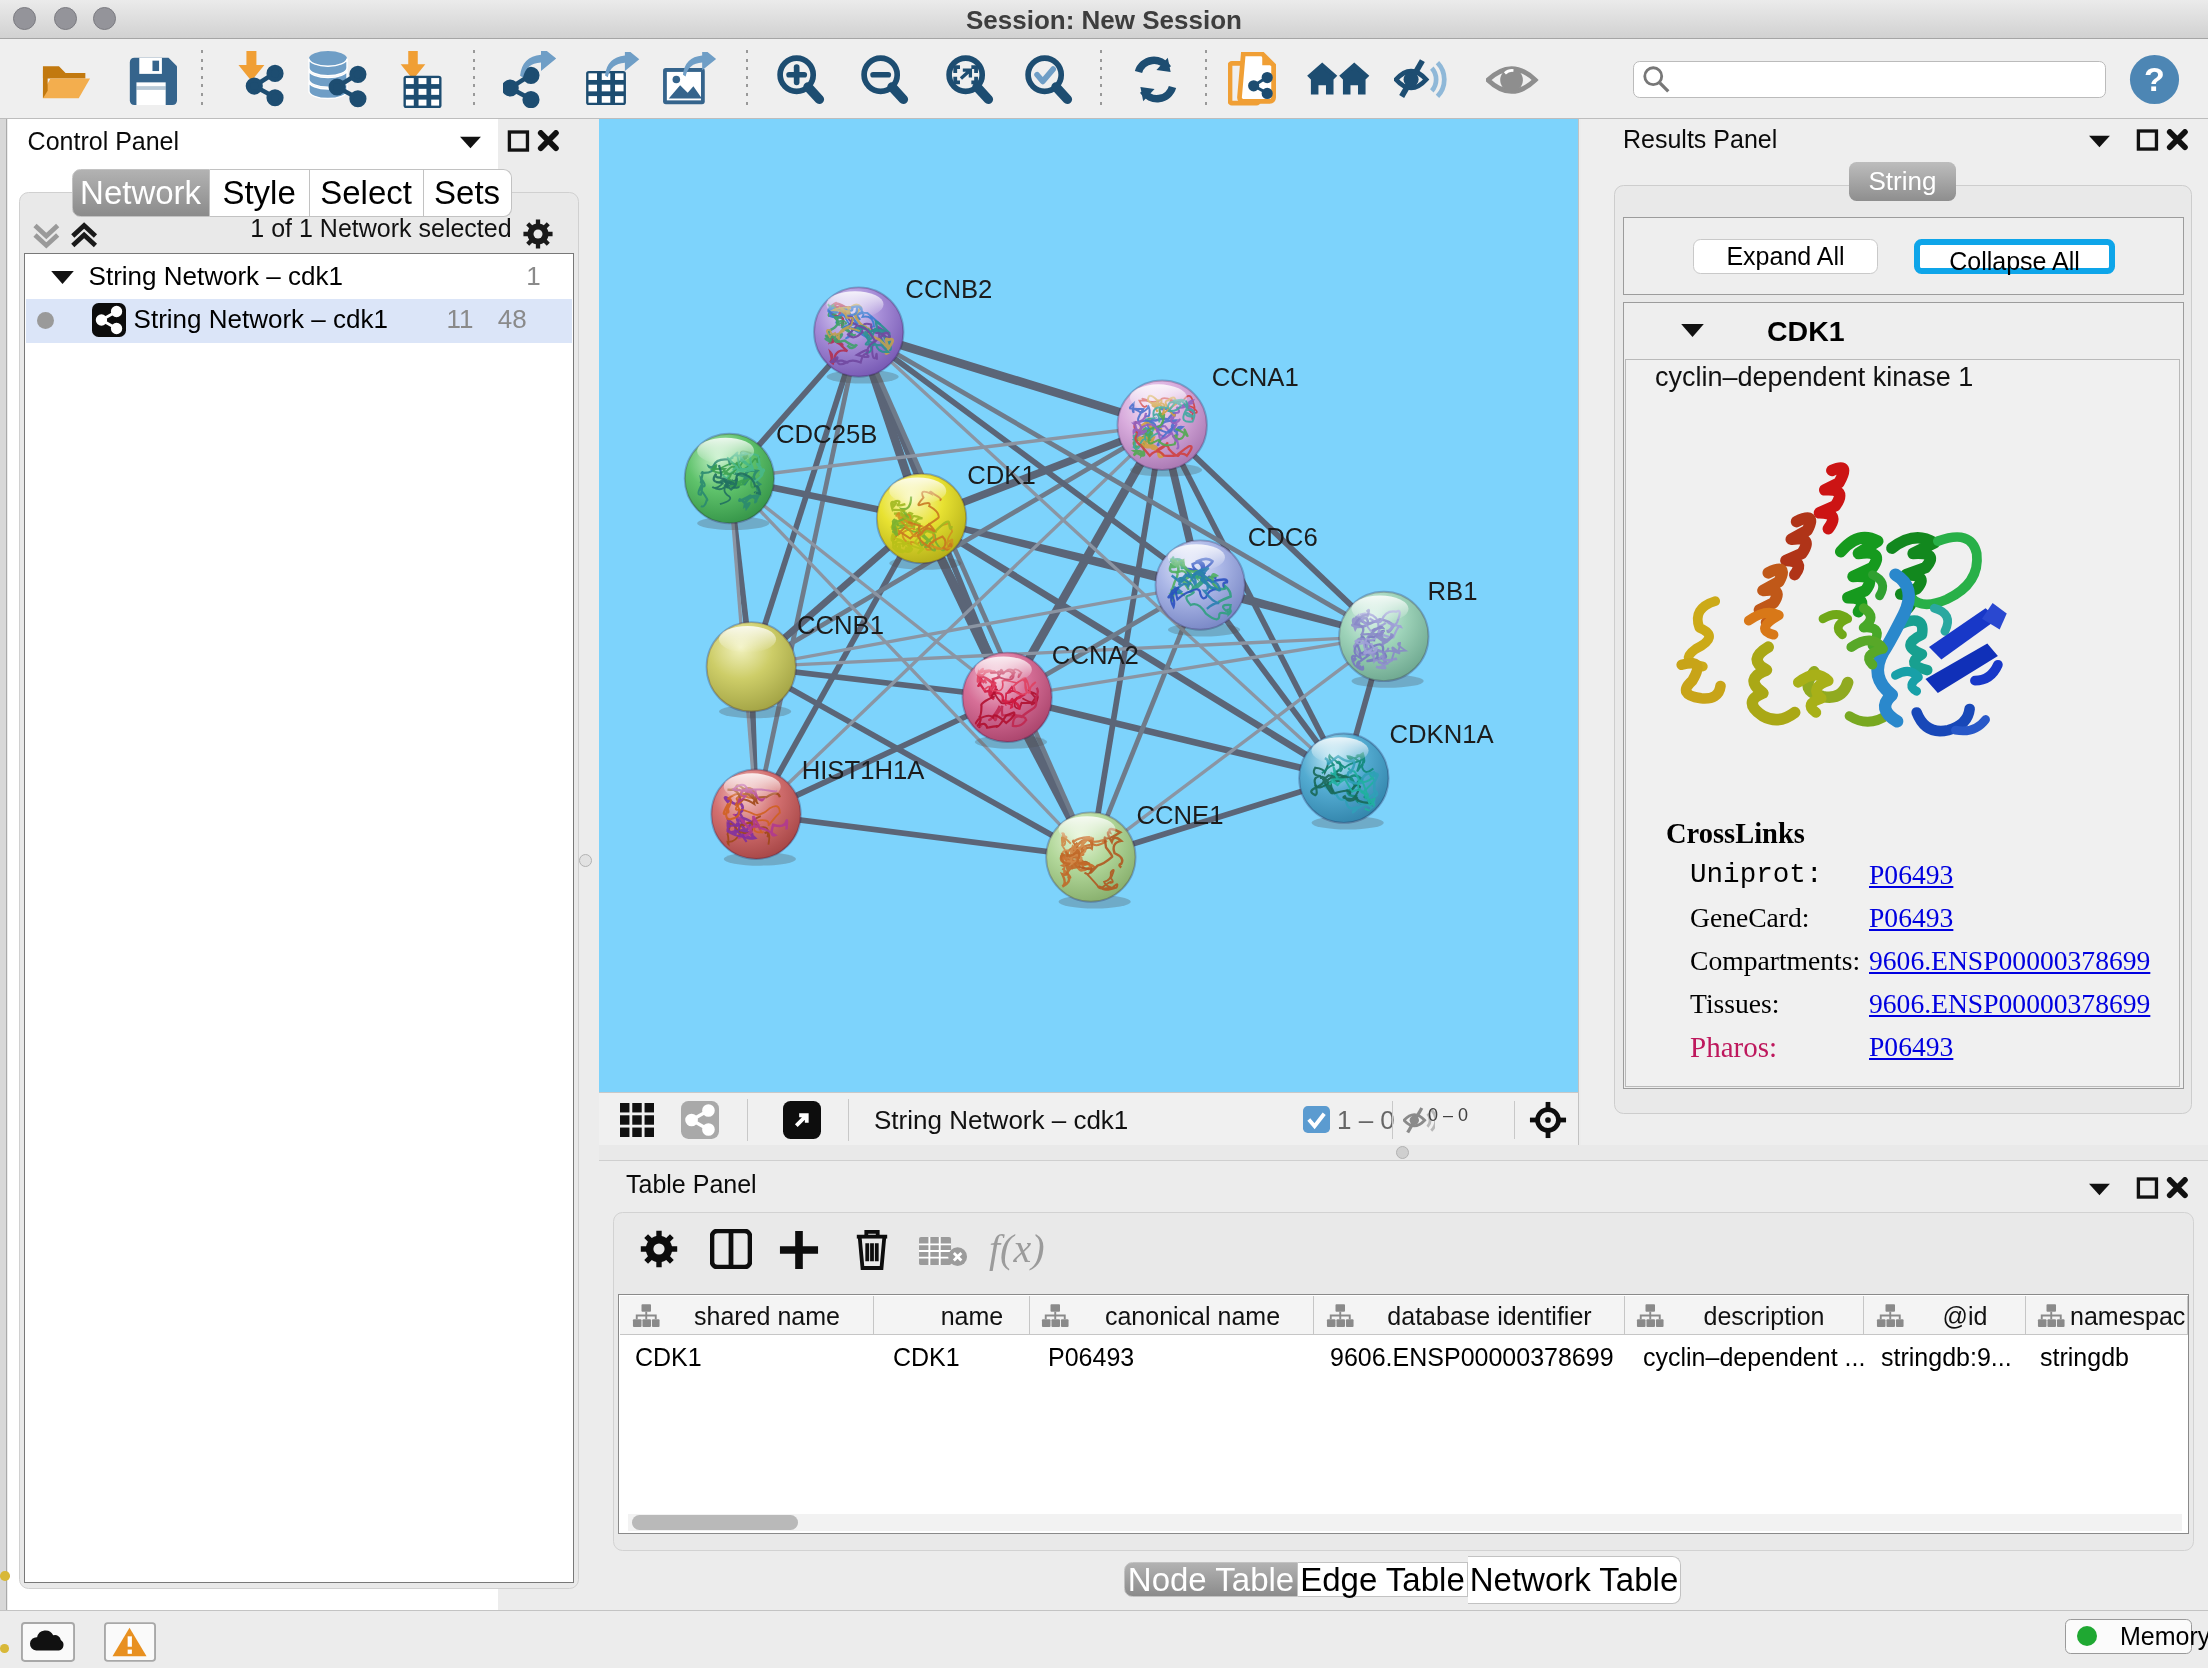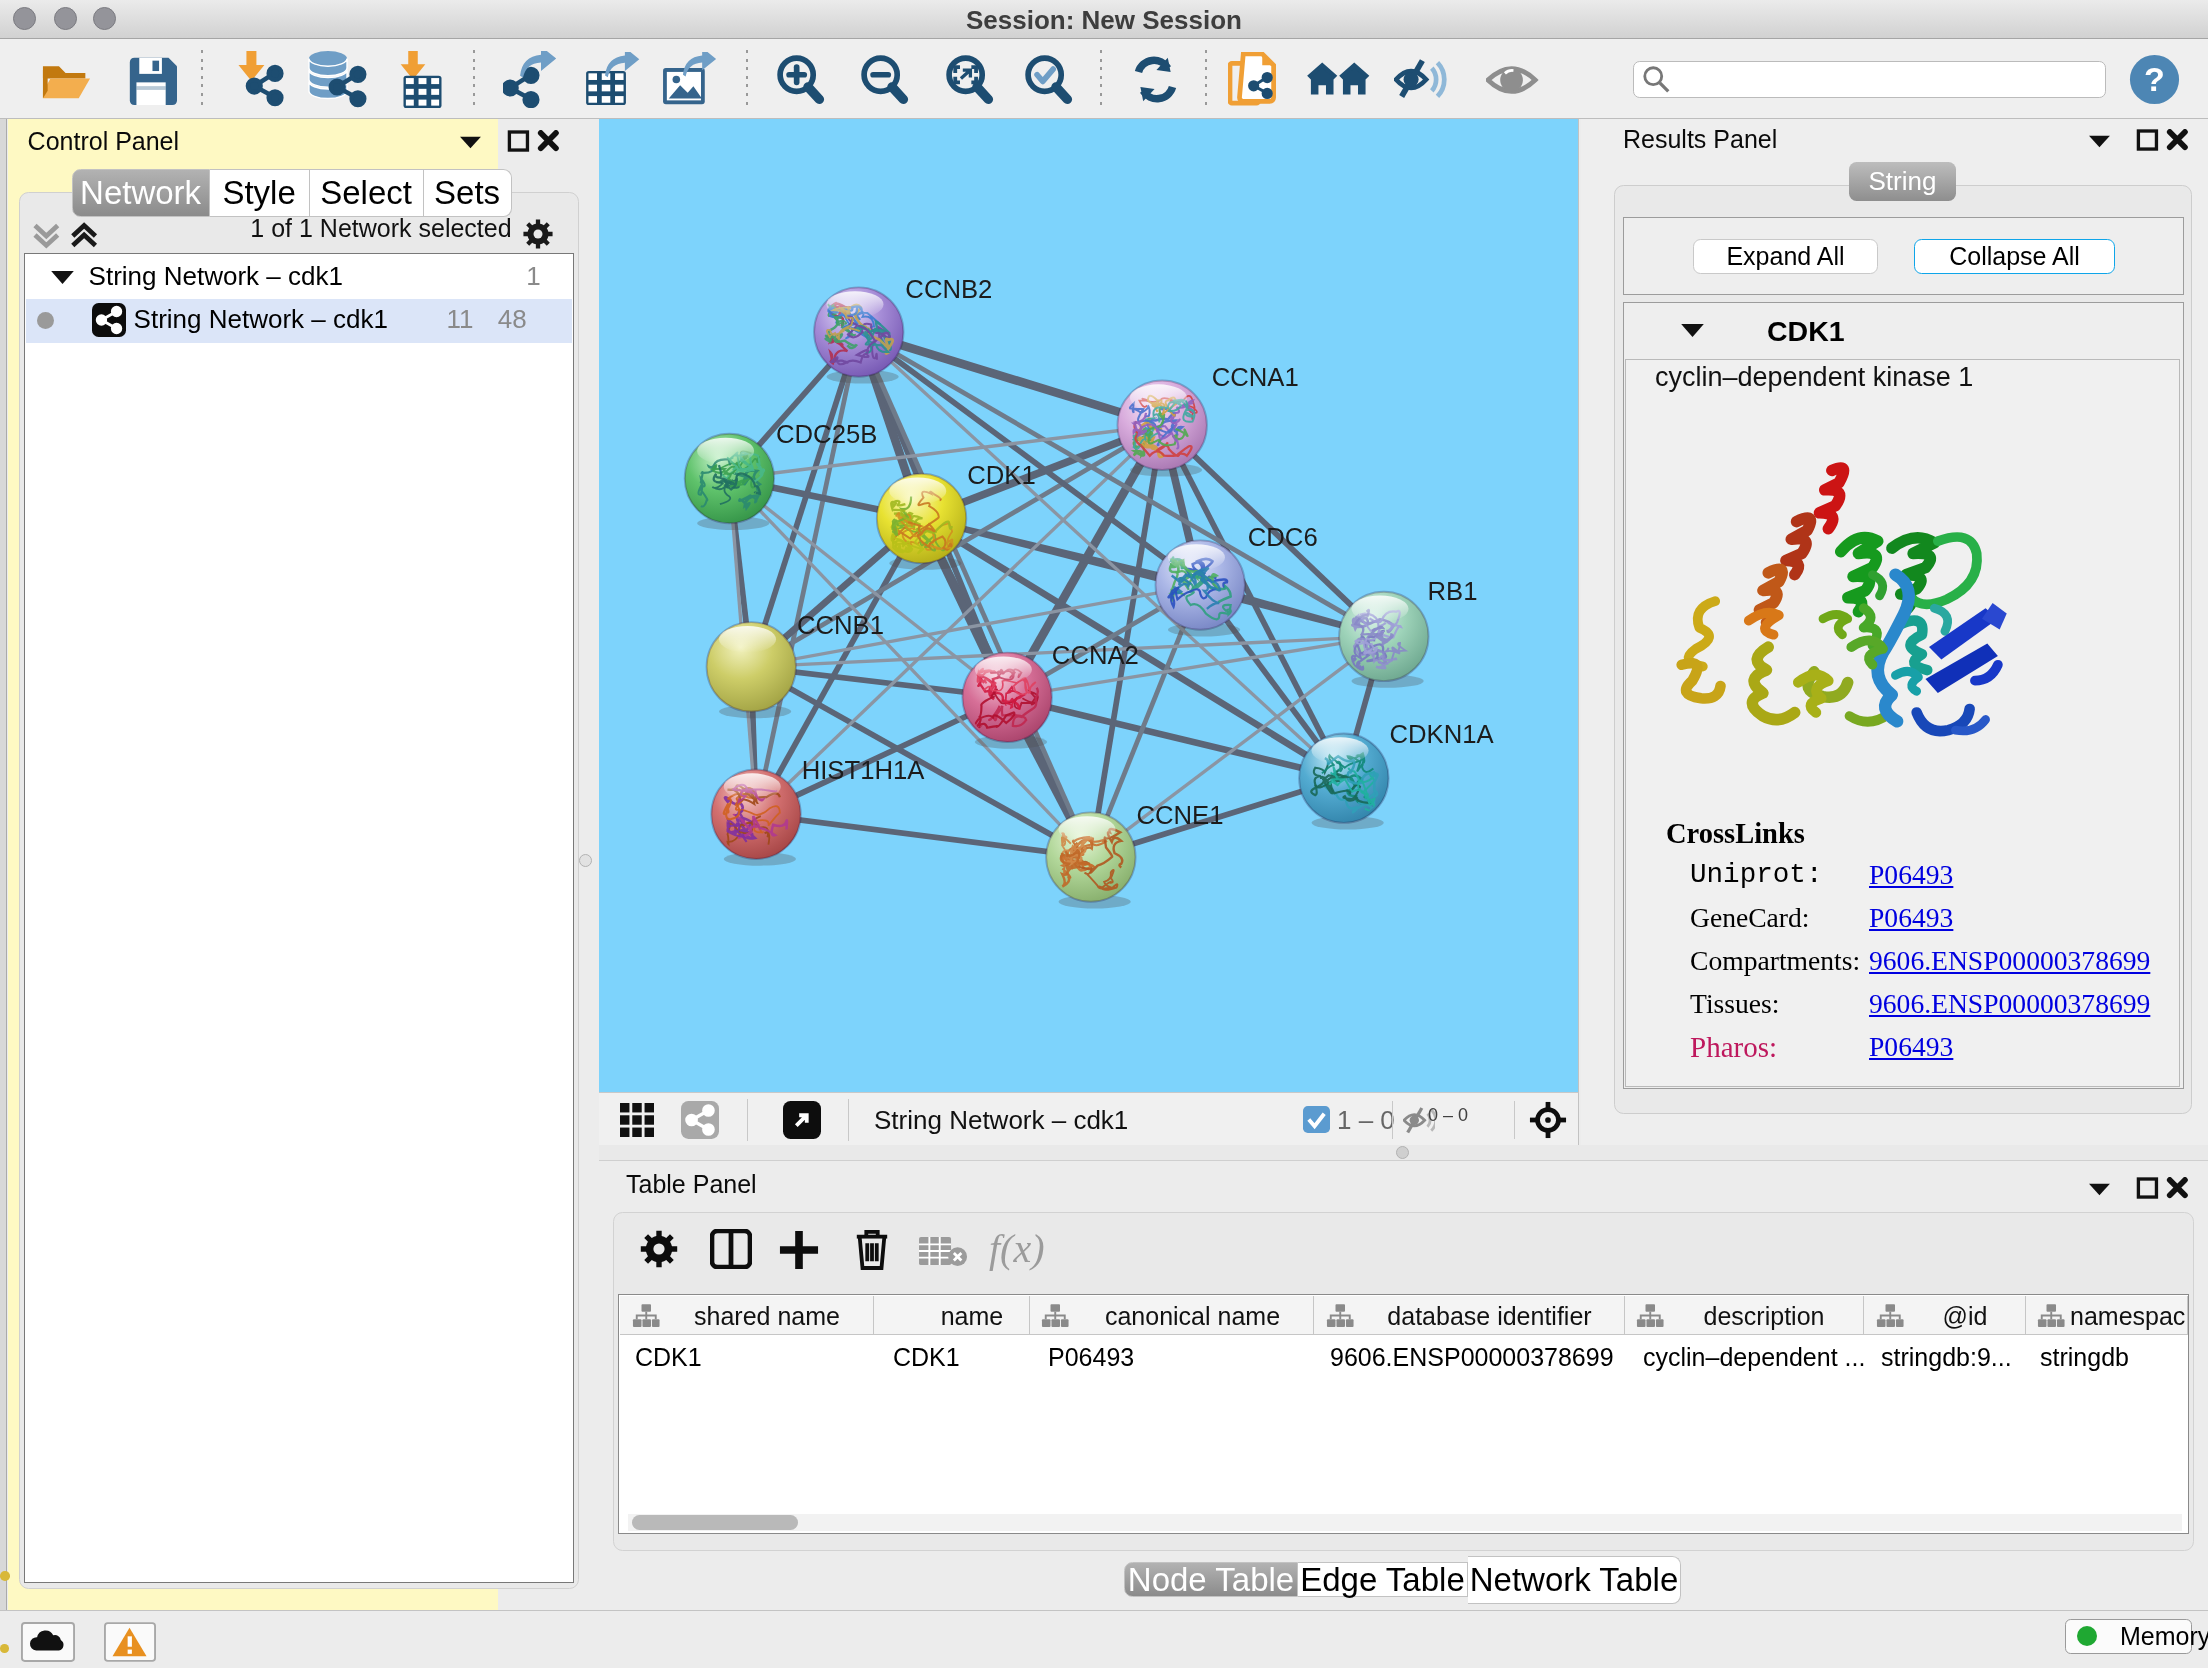--- a/index.html
+++ b/index.html
@@ -182,21 +182,21 @@
 <svg class="abs" style="left:1641px;top:25px" width="32" height="32" viewBox="0 0 34 34">
       <circle cx="13" cy="13" r="9" fill="none" stroke="#777" stroke-width="3"></circle>
       <line x1="20" y1="20" x2="29" y2="29" stroke="#777" stroke-width="3.5"></line>
     </svg>
 <svg class="abs" style="left:2129px;top:15px" width="51" height="51" viewBox="0 0 54 54">
       <circle cx="27" cy="27" r="26" fill="#4d86b4"></circle>
       <text x="27" y="39" font-size="36" font-weight="bold" fill="#fff" text-anchor="middle" font-family="Liberation Sans">?</text>
     </svg>
 </div>
 <div id="leftsliver"></div>
-<div class="abs" style="left:7.6px;top:119px;width:490px;height:1491px;background:#fef9c3">
+<div class="abs" style="left:7.6px;top:119px;width:490px;height:1491px;background:#ffffff">
 <div class="abs phead" style="left:20px;top:7.6px">Control Panel</div>
 <svg class="abs" style="left:452px;top:11.4px" width="114" height="23" viewBox="0 0 120 24">
       <path d="M0 7 l22 0 -11 12 z" fill="#111"></path>
       <rect x="52" y="2" width="19" height="19" fill="none" stroke="#111" stroke-width="3.5"></rect>
       <path d="M85 3 l16 16 M101 3 l-16 16" stroke="#111" stroke-width="6" stroke-linecap="round"></path>
     </svg>
 <div class="abs" style="left:64px;top:50px;white-space:nowrap;z-index:3"><span class="tab first sel" style="width:138px;padding:0">Network</span><span class="tab" style="width:100px;padding:0">Style</span><span class="tab" style="width:114px;padding:0">Select</span><span class="tab last" style="width:88px;padding:0">Sets</span></div>
 <div class="abs" style="left:11.4px;top:73px;width:560px;height:1397px;background:#e9e9e9;border:1px solid #d0d0d0;border-radius:9.5px"></div>
 <svg class="abs" style="left:23px;top:99px" width="76" height="34" viewBox="0 0 80 36">
       <g fill="none" stroke="#9a9a9a" stroke-width="5">
@@ -631,21 +631,21 @@
 <div class="abs phead" style="left:1623px;top:125px">Results Panel</div>
 <svg class="abs" style="left:2089px;top:129px" width="114" height="23" viewBox="0 0 120 24">
     <path d="M0 7 l22 0 -11 12 z" fill="#111"></path>
     <rect x="52" y="2" width="19" height="19" fill="none" stroke="#111" stroke-width="3.5"></rect>
     <path d="M85 3 l16 16 M101 3 l-16 16" stroke="#111" stroke-width="6" stroke-linecap="round"></path>
   </svg>
 <div class="abs" style="left:1614px;top:185px;width:578px;height:929px;background:#e9e9e9;border:1px solid #cdcdcd;border-radius:9.5px"></div>
 <div class="abs" style="left:1849px;top:162px;width:107px;height:39px;background:linear-gradient(#bdbdbd,#8e8e8e);border-radius:7.6px;color:#fff;font-size:26px;text-align:center;line-height:39px">String</div>
 <div class="abs" style="left:1623px;top:217px;width:561px;height:78px;background:#eeeeee;border:1.9px solid #9c9c9c"></div>
 <div class="abs" style="left:1693px;top:239px;width:185px;height:35px;background:#fff;border:1px solid #c9c9c9;border-radius:7.6px;font-size:25px;text-align:center;line-height:33px">Expand All</div>
-<div class="abs" style="left:1914px;top:239px;width:201px;height:35px;background:#fff;border:1px solid #0ea5e9;border-radius:7.6px;font-size:25px;text-align:center;line-height:33px">Collapse All</div>
+<div class="abs" style="left:1914px;top:239px;width:201px;height:35px;background:#fff;border:6px solid #0ea5e9;border-radius:7.6px;font-size:25px;text-align:center;line-height:33px">Collapse All</div>
 <div class="abs" style="left:1623px;top:302px;width:561px;height:787px;background:#eeeeee;border:1.9px solid #9c9c9c"></div>
 <svg class="abs" style="left:1680px;top:322px" width="25" height="17" viewBox="0 0 26 18">
     <path d="M1 2 h24 l-12 14 z" fill="#111"></path>
   </svg>
 <div class="abs" style="left:1767px;top:315px;font-size:28.5px;font-weight:bold;color:#000">CDK1</div>
 <div class="abs" style="left:1625px;top:359px;width:555px;height:728px;background:#f0f0f0;border:1px solid #b9b9b9"></div>
 <div class="abs" style="left:1655px;top:362px;font-size:27px;color:#111">cyclin–dependent kinase 1</div>
 <svg class="abs" style="left:1664px;top:453px" width="371" height="314" viewBox="0 0 420 340">
     <path d="M190 12 q22 -10 8 14 l-16 8 q26 -2 12 18 l-18 8 q24 0 10 18" fill="none" stroke="#cc1414" stroke-width="13" stroke-linecap="round" stroke-linejoin="round"></path>
     <path d="M150 70 q24 -12 12 10 l-18 10 q26 -4 12 16 l-18 8 q22 0 10 16" fill="none" stroke="#b03418" stroke-width="13" stroke-linecap="round" stroke-linejoin="round"></path>

